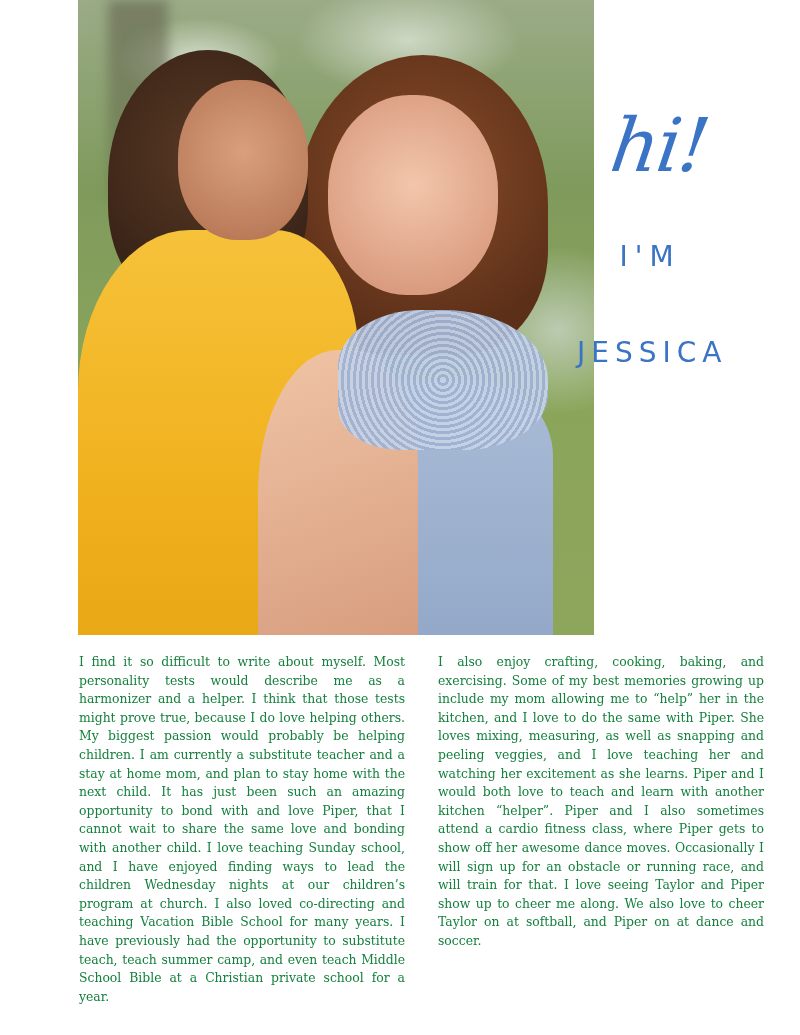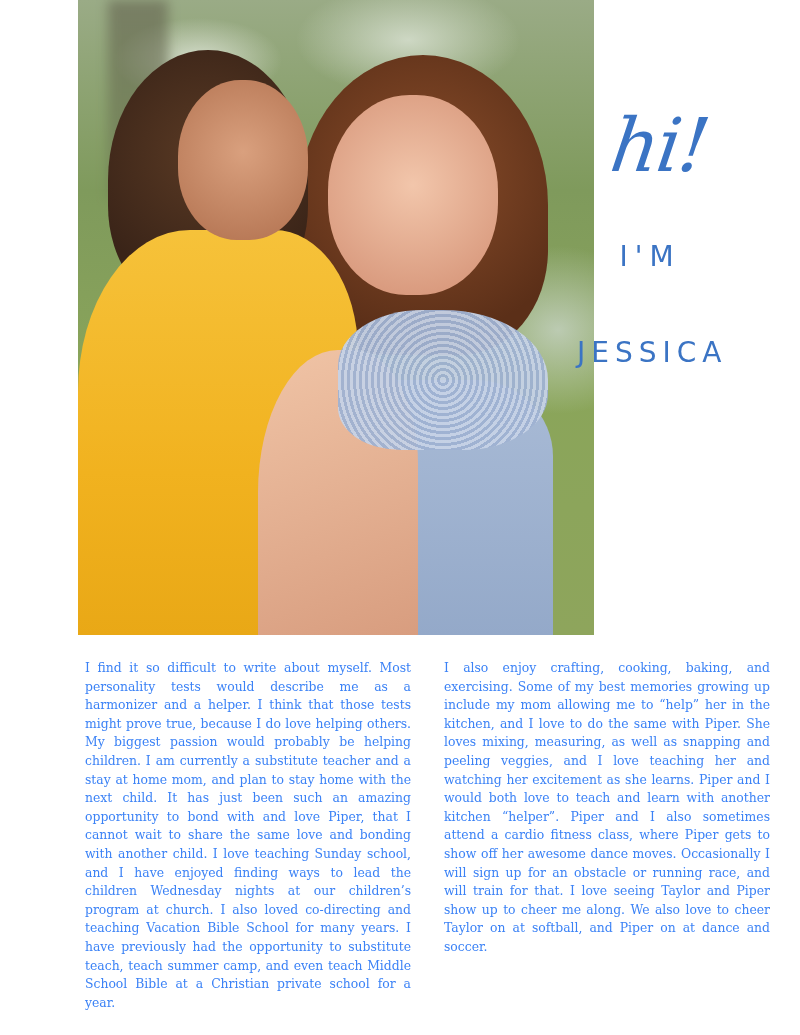--- a/index.html
+++ b/index.html
@@ -45,21 +45,21 @@
       font-family: "DejaVu Sans", sans-serif; font-size: 28px; letter-spacing: 7px; color: #3b74c4;
     }
     .name {
       position: absolute; left: 577px; top: 292px; width: 200px;
       font-family: "DejaVu Sans", sans-serif; font-size: 28px; letter-spacing: 6px; color: #3b74c4; margin-top: 44px;
     }
 
     .col {
       position: absolute; top: 653px; width: 326px;
       font-family: "DejaVu Serif", serif; font-size: 12.4px; line-height: 18.6px;
-      text-align: justify; color: #3b82f6; margin: 6px;
+      text-align: justify; color: #15803d; margin: 0;
     }
     .col.left { left: 79px; }
     .col.right { left: 438px; }
   </style>
 </head>
 <body>
 
 <div class="photo" title="Smiling woman with auburn hair in a light blue lace top hugging a smiling young girl with curly hair in a yellow dress, outdoors in front of greenery">
   <div class="tree"></div>
   <div class="mom-hair"></div>

